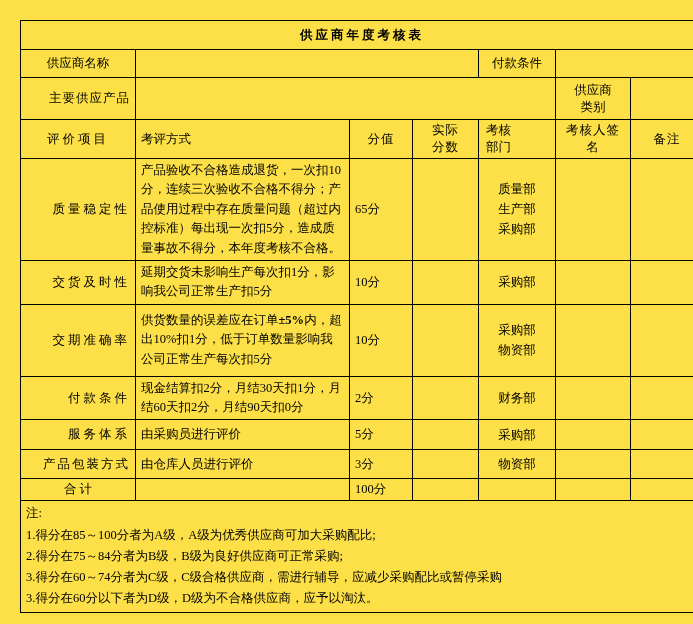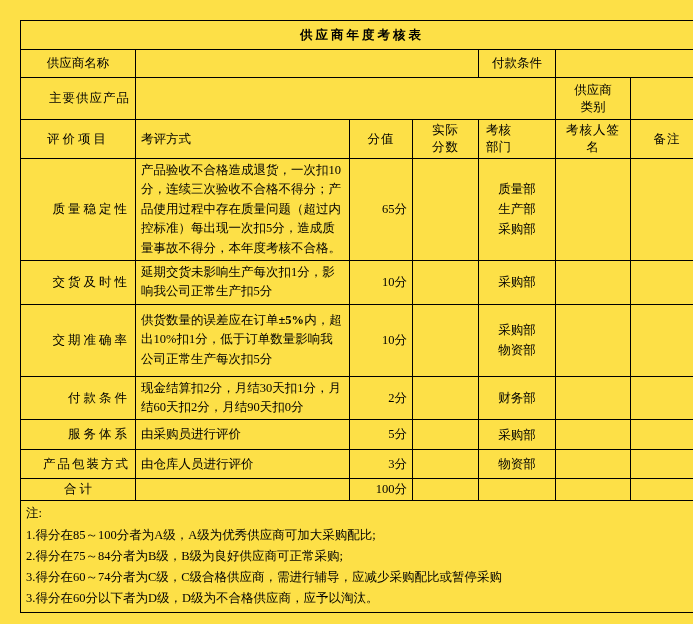--- a/index.html
+++ b/index.html
@@ -18,21 +18,21 @@
     padding:2px 5px; overflow:hidden;
     font-size:12.5px; vertical-align:middle;
   }
   .title-cell {
     text-align:center; font-weight:bold; font-size:16px;
     letter-spacing:3px; height:29px;
   }
   .lbl-left  { text-align:center; font-size:12.5px; }
   .item-lbl  { text-align:right; font-size:13px; letter-spacing:3px; }
   .method    { text-align:left; font-size:11.5px; line-height:1.55; padding:3px 6px; }
-  .score     { text-align:right; font-size:13px; }
+  .score     { text-align:left; font-size:13px; }
   .hdr-c     { text-align:center; font-size:12.5px; letter-spacing:1px; }
   .hdr-l     { text-align:left; font-size:12px; }
   .dept      { text-align:center; font-size:11.5px; line-height:1.6; padding-left:7px; }
   .pre       { white-space:pre-line; }
   .ctr       { text-align:center; }
   .bold      { font-weight:bold; }
   .notes-cell{ vertical-align:top; text-align:left; font-size:11.5px;
                line-height:1.7; padding:3px 8px; }
   .r-info    { height:28px; }
   .r-prod    { height:42px; }

